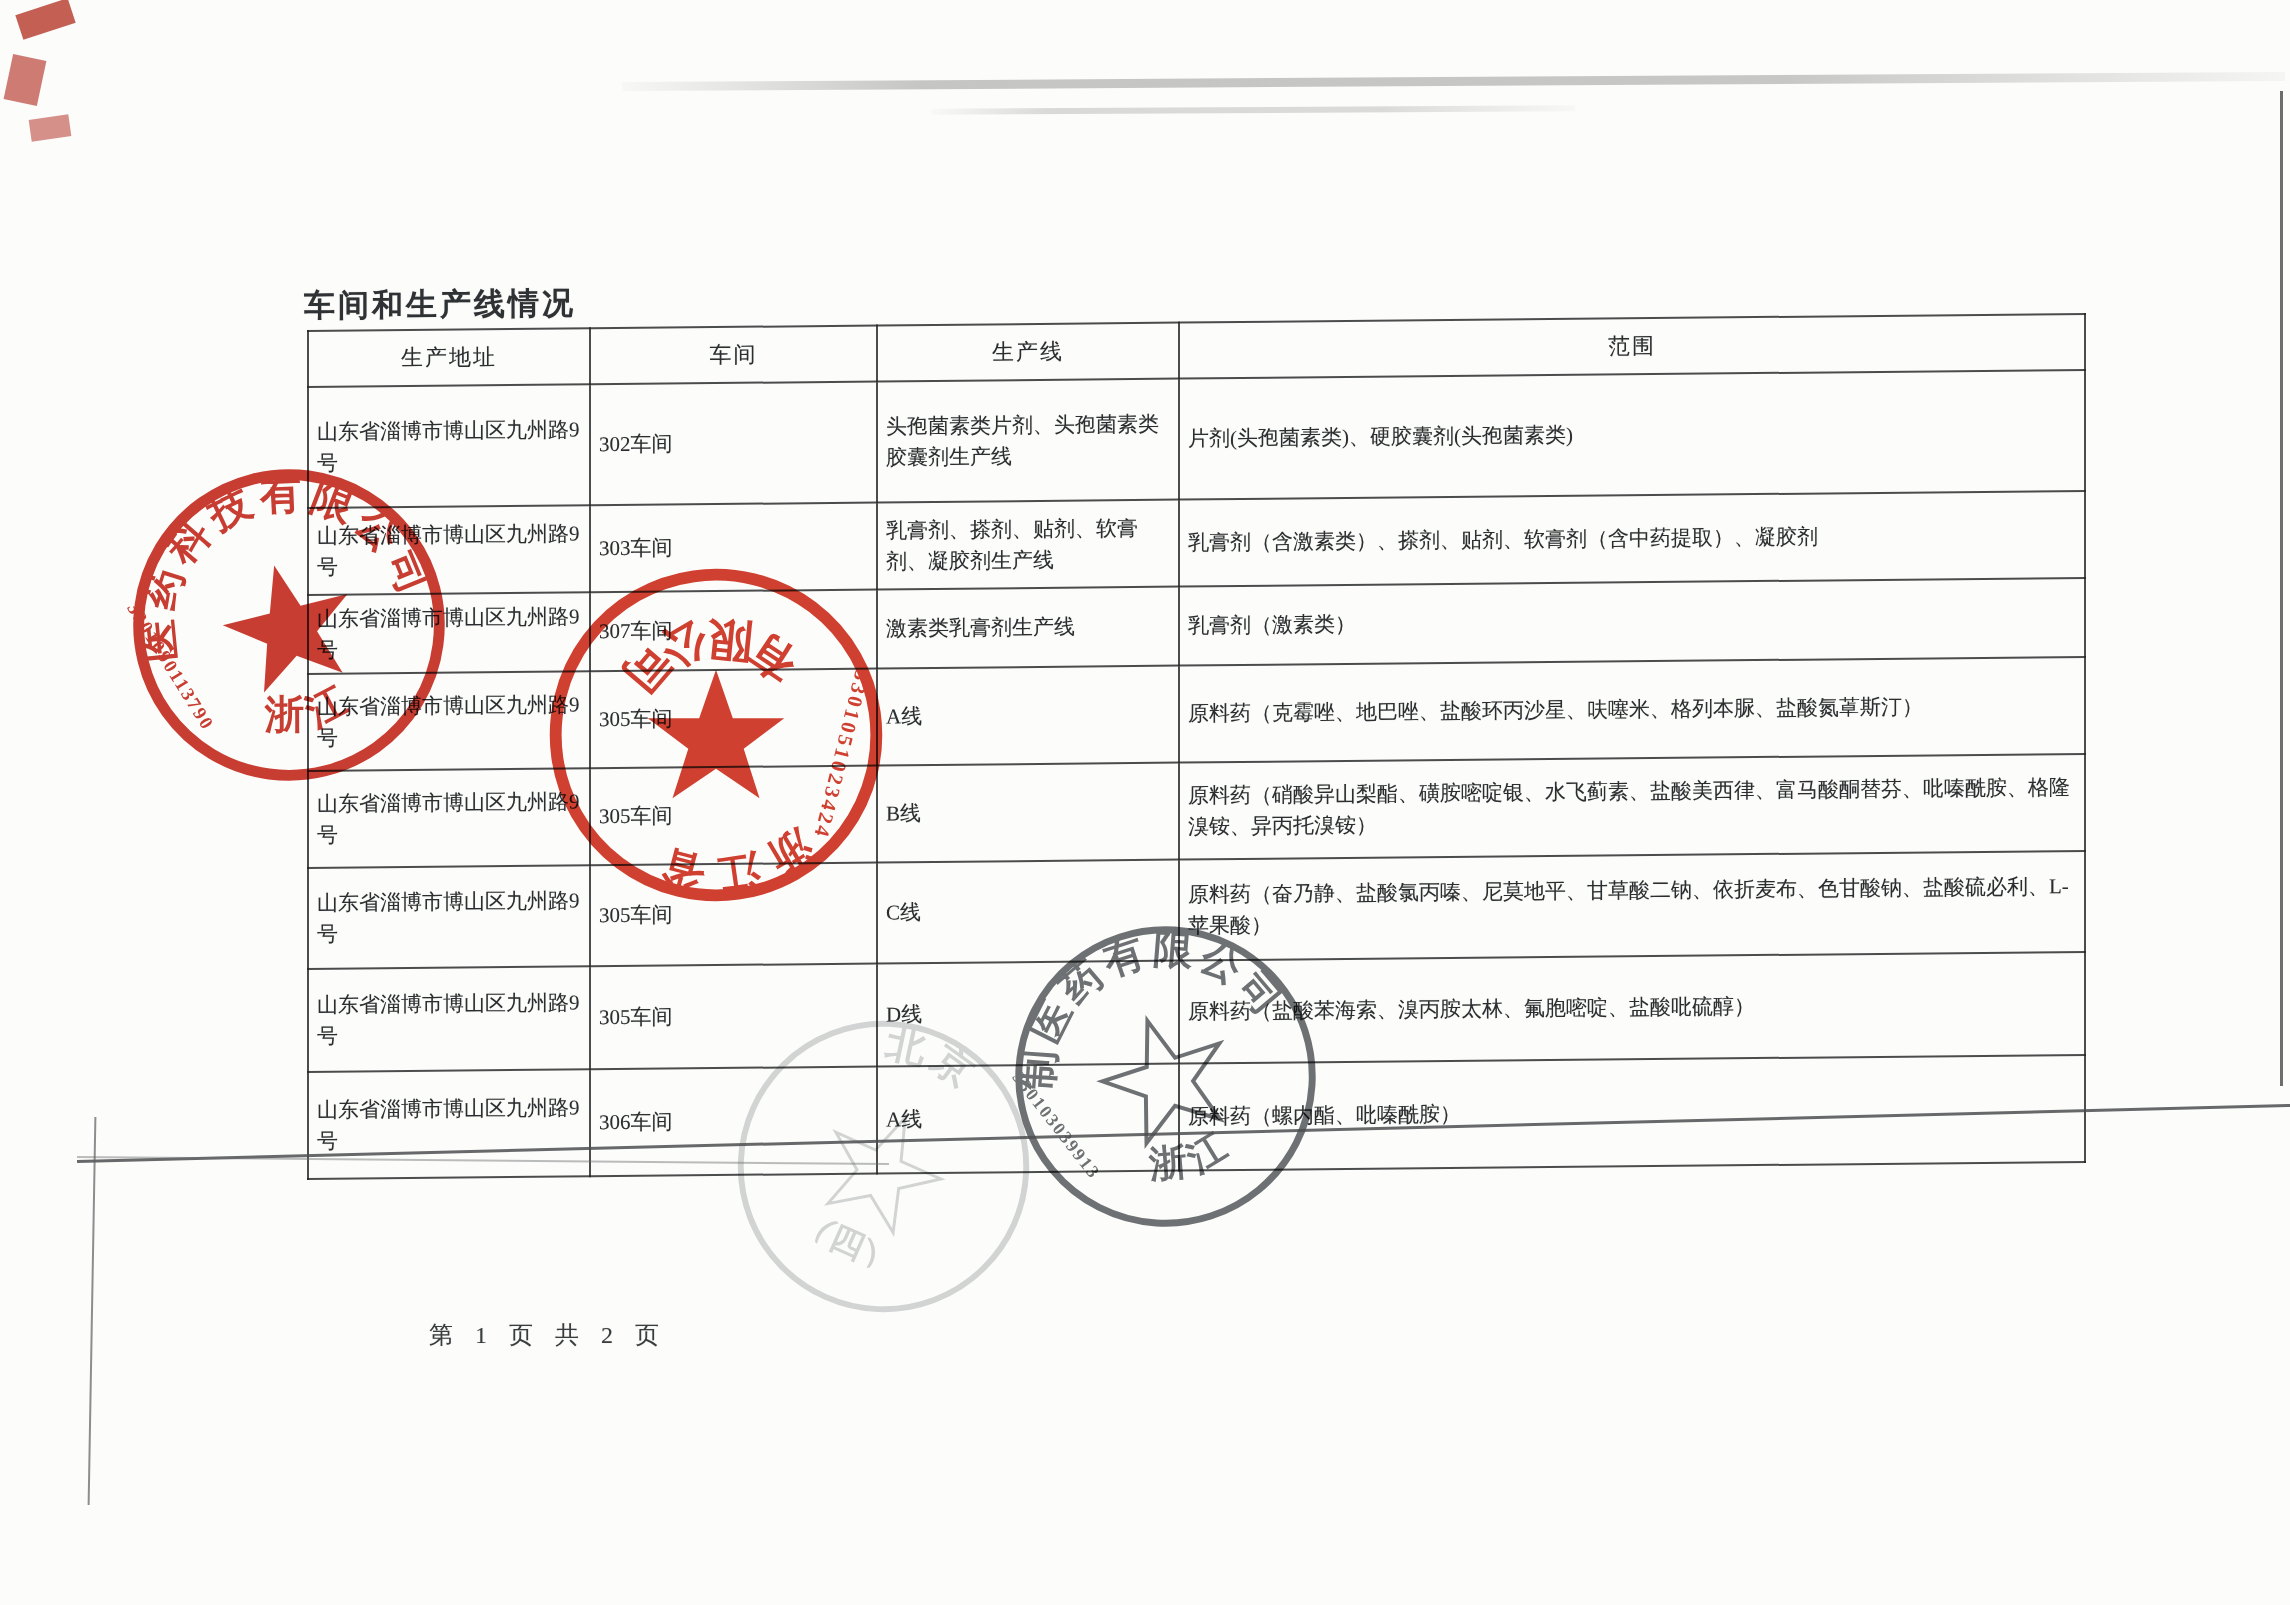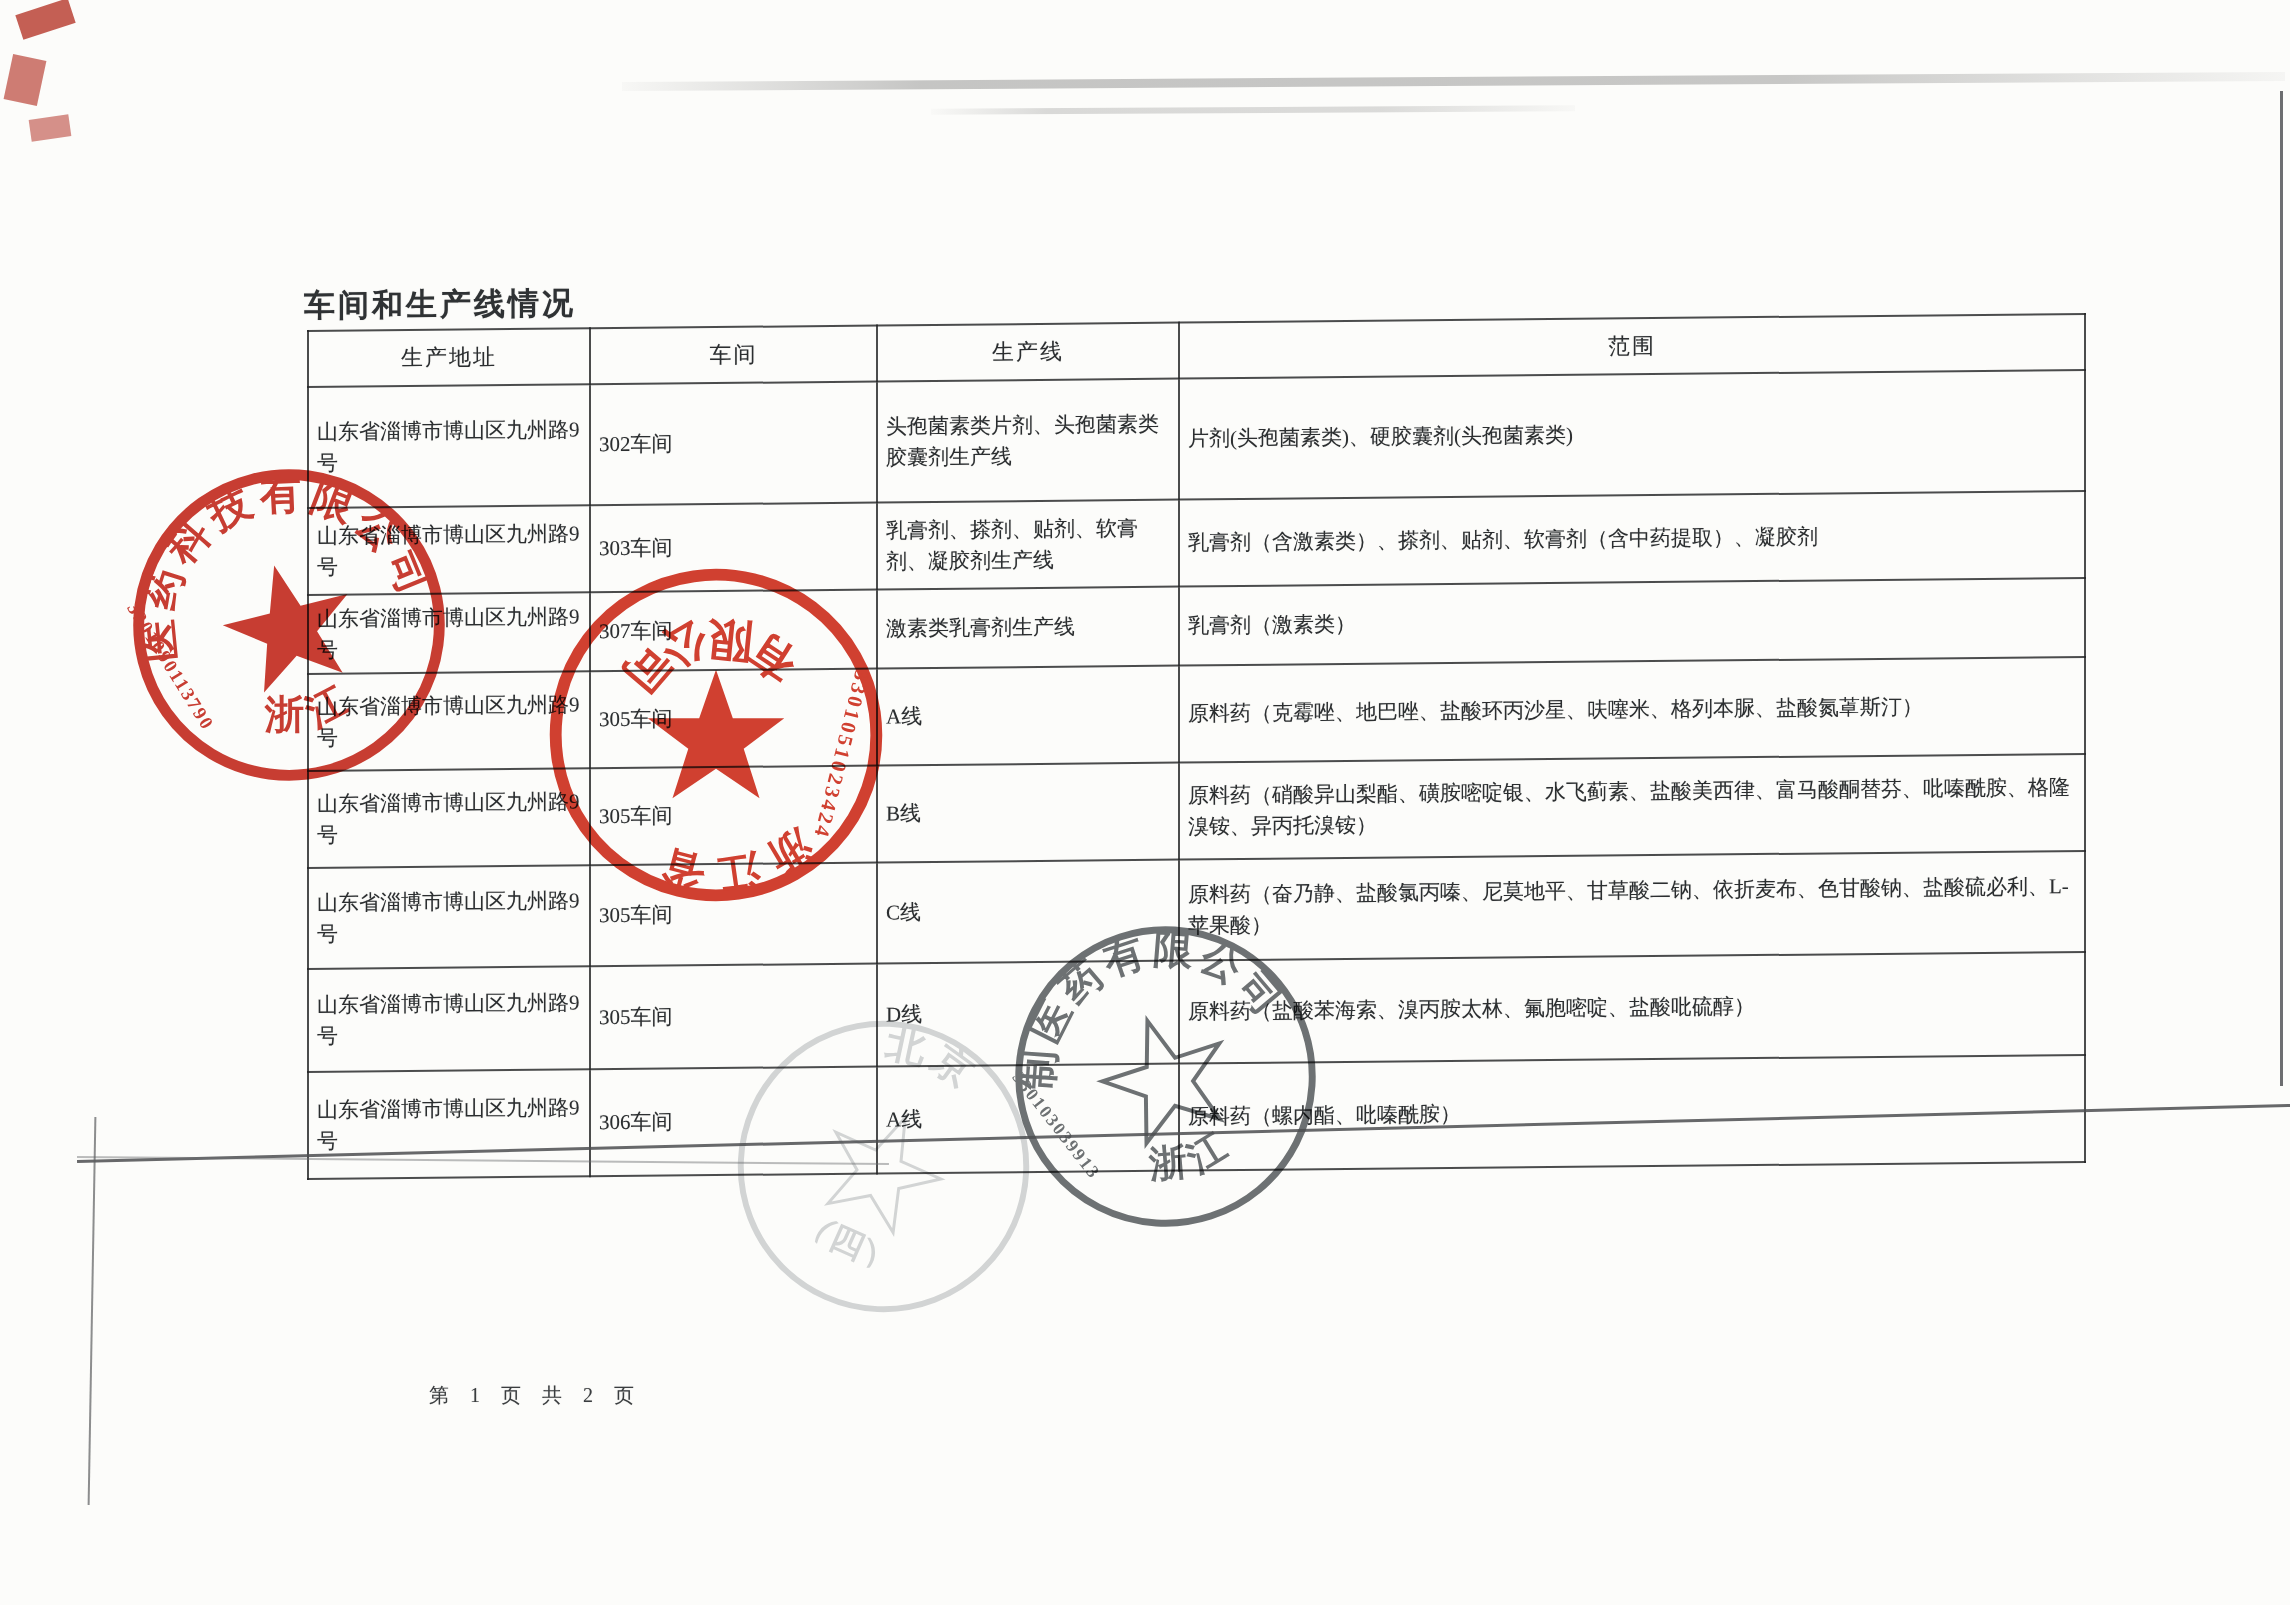--- a/index.html
+++ b/index.html
@@ -25,21 +25,21 @@
   table.grid th{font-weight:500;font-size:22px;text-align:center;height:46px;letter-spacing:2px;}
   table.grid td{text-align:left;}
   tbody tr:nth-child(1) td{height:111px;}
   tbody tr:nth-child(2) td{height:77px;}
   tbody tr:nth-child(3) td{height:69px;}
   tbody tr:nth-child(4) td{height:87px;}
   tbody tr:nth-child(5) td{height:87px;}
   tbody tr:nth-child(6) td{height:91px;}
   tbody tr:nth-child(7) td{height:93px;}
   tbody tr:nth-child(8) td{height:97px;}
-  .page-footer{position:absolute;left:429px;top:1382px;font-size:20px;letter-spacing:8px;
+  .page-footer{position:absolute;left:429px;top:1319px;font-size:24px;letter-spacing:8px;
                color:#3a3d3f;text-shadow:0 0 1px rgba(0,0,0,.25);}
   
   .stamp{position:absolute;mix-blend-mode:multiply;pointer-events:none;}
   .stamp text{font-family:"Liberation Serif","DejaVu Serif",serif;font-weight:700;}
   
   .artifact{position:absolute;pointer-events:none;}
   .streak{background:linear-gradient(90deg,rgba(90,90,90,.05),rgba(70,70,70,.55) 18%,rgba(60,60,60,.5) 70%,rgba(90,90,90,.08));}
   .corner-mark{background:#b5372b;}
 </style>
 </head>

